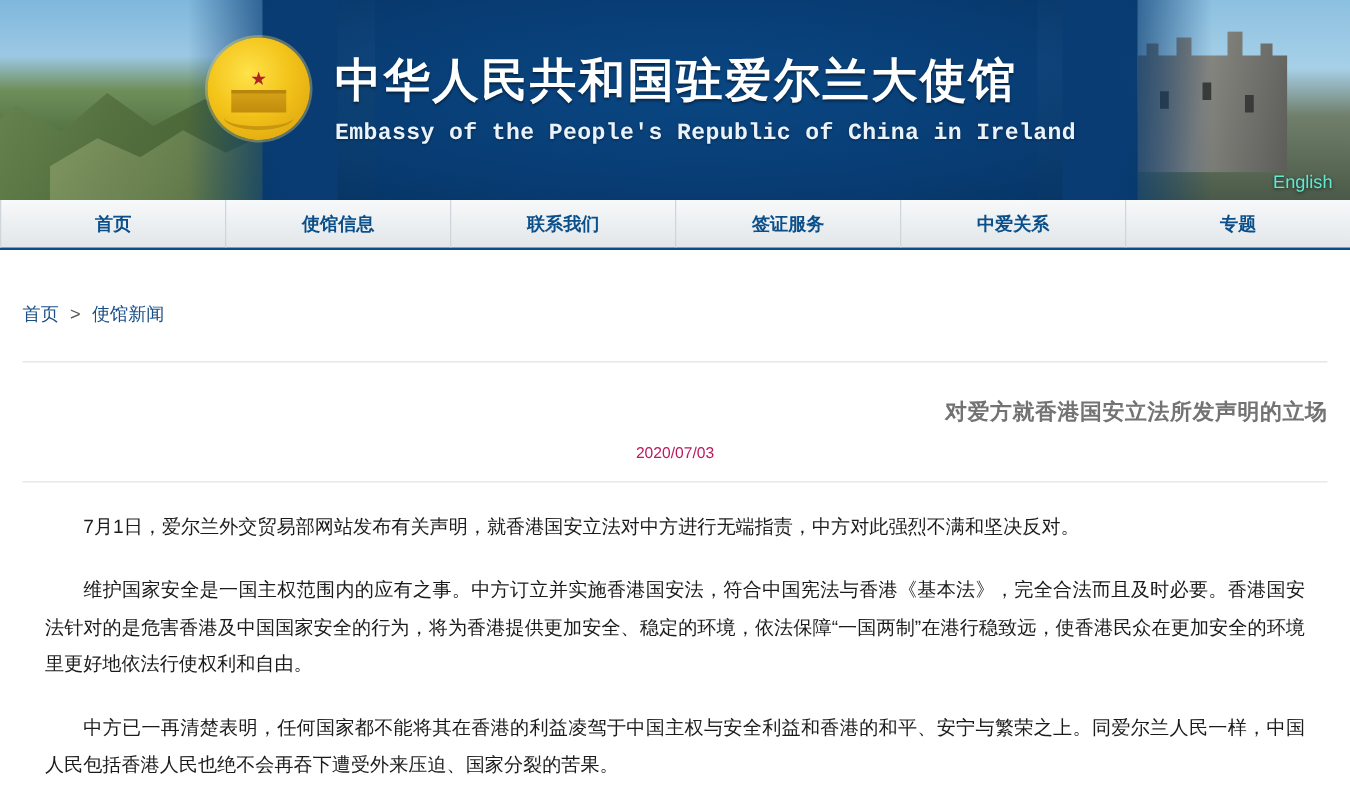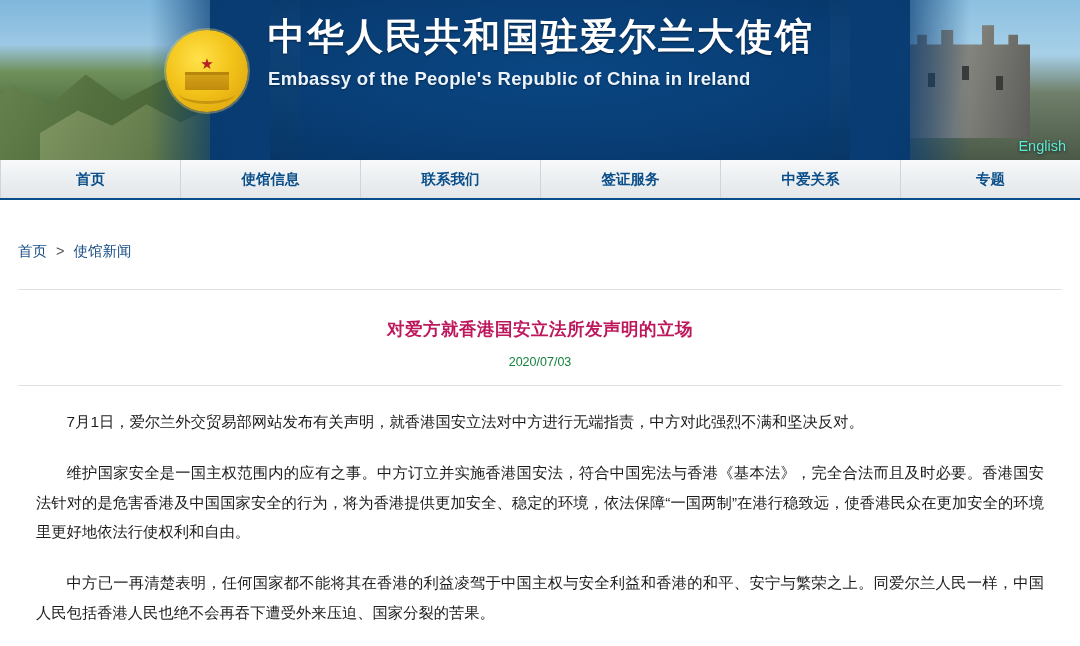--- a/index.html
+++ b/index.html
@@ -88,22 +88,23 @@
     background: linear-gradient(to bottom, #d4a017 0%, #c08c0c 100%);
     border-top: 3px solid #b8860b;
   }
   .emblem .gears {
     position: absolute; left: 50%; bottom: 8px; transform: translateX(-50%);
     width: 56px; height: 10px;
     border-bottom: 3px solid #c9960f;
     border-radius: 0 0 28px 28px / 0 0 10px 10px;
   }
   .title-wrap {
-    position: absolute; left: 268px; top: 12px; width: 640px;
+    position: absolute; left: 268px; top: 40px; width: 640px;
     z-index: 5;
+    font-family: Liberation Mono, monospace;
   }
   .title-cn {
     color: #ffffff;
     font-size: 37px;
     letter-spacing: 2px;
     font-weight: bold;
     text-shadow: 0 1px 2px rgba(0,0,0,.45);
     white-space: nowrap;
   }
   .title-en {
@@ -153,31 +154,31 @@
   .crumb .sep { color: #555; margin: 0 5px; }
 
   .rule {
     margin: 28px 18px 0 18px;
     height: 1px; background: #e1e1e1;
   }
 
   
   .article { width: 1080px; padding: 0 18px; }
   .art-title {
-    text-align: center;
+    text-align: right;
     font-size: 17.5px;
     font-weight: bold;
-    color: #be185d;
+    color: #737373;
     margin-top: 27px;
     letter-spacing: .5px;
   }
   .art-date {
     text-align: center;
     font-size: 12.5px;
-    color: #15803d;
+    color: #be185d;
     margin-top: 14px;
   }
   .art-divider {
     margin-top: 16px;
     height: 1px;
     background: #e3e3e3;
   }
   .art-body { padding: 0 18px; }
   .art-body p {
     margin: 21px 0 0 0;

